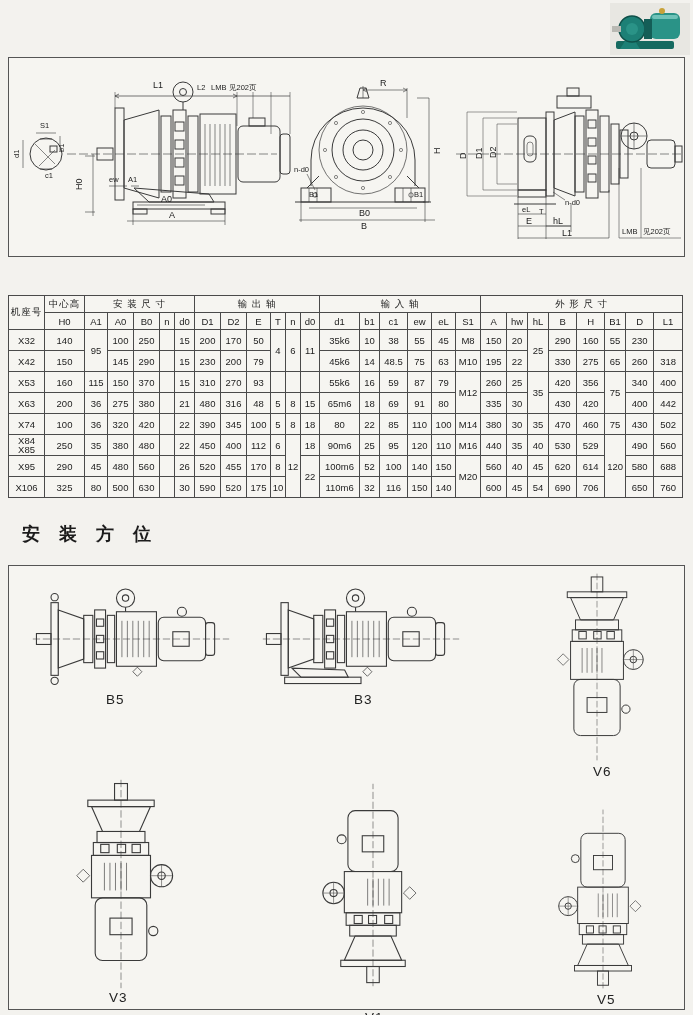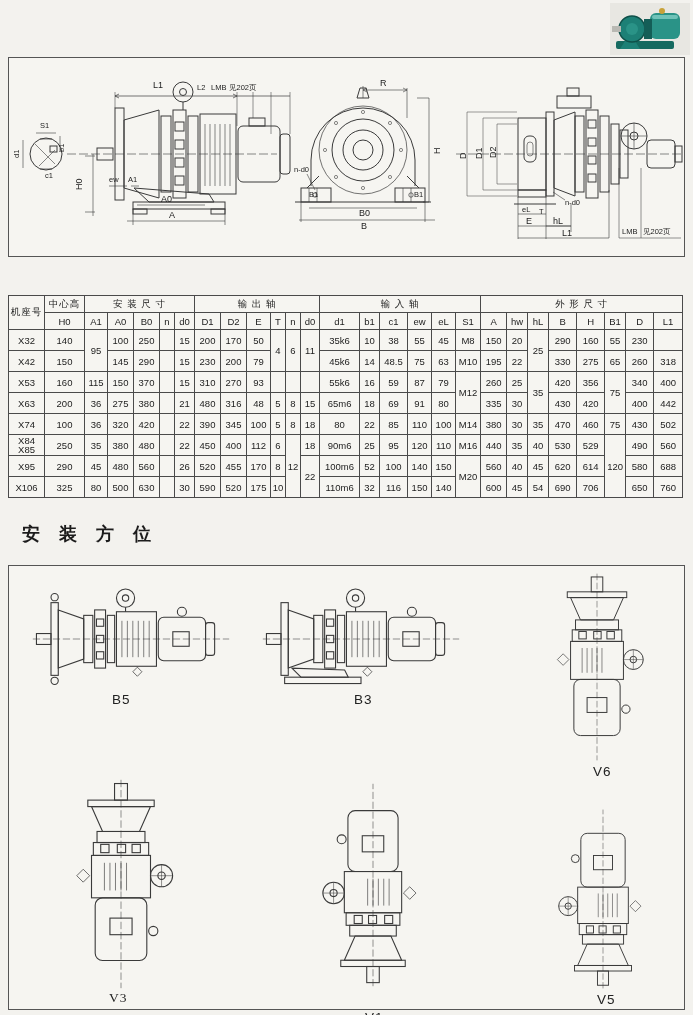--- a/index.html
+++ b/index.html
@@ -601,21 +601,21 @@
   <path d="M42 92 v30 M48 92 v30 M54 92 v30 M60 92 v30 M66 92 v30" stroke-width="0.7"></path>
   <circle cx="104" cy="106" r="12"></circle>
             <circle cx="104" cy="106" r="4"></circle>
   <path d="M92 106 h24 M104 94 v24" stroke-width="0.6"></path>
   <path d="M12 106 l7 -7 7 7 -7 7 z" stroke-width="0.8"></path>
   <rect x="32" y="130" width="56" height="68" rx="8"></rect>
   <rect x="48" y="152" width="24" height="18"></rect>
   <circle cx="95" cy="166" r="5"></circle>
           </g>
         </svg></div>
-    <span class="olabel" style="left:97px;top:126px;margin-left:6px;">B5</span>
+    <span class="olabel" style="left:97px;top:126px;">B5</span>
     <span class="olabel" style="left:345px;top:126px;">B3</span>
     <span class="olabel" style="left:584px;top:198px;">V6</span>
-    <span class="olabel" style="left:100px;top:424px;font-family:Liberation Serif, serif;">V3</span>
+    <span class="olabel" style="left:100px;top:424px;">V3</span>
     <span class="olabel" style="left:356px;top:424px;margin-top:20px;">V1</span>
     <span class="olabel" style="left:588px;top:426px;">V5</span>
   </div>
 
 </div>
 
 </body></html>

